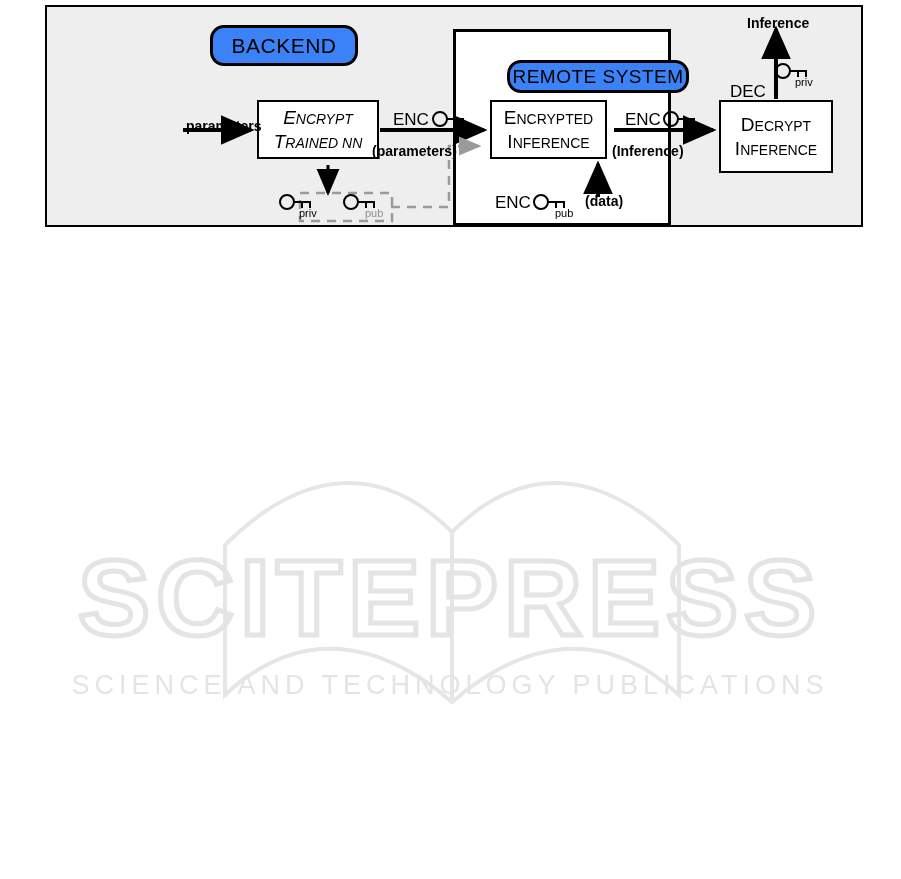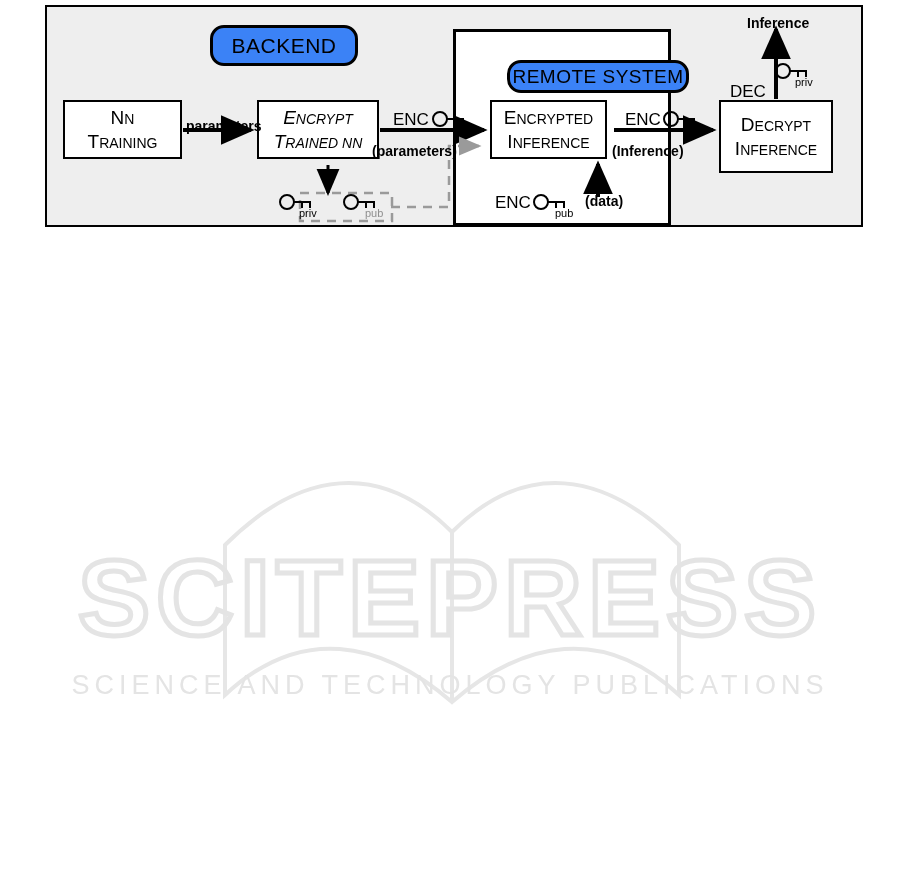--- a/index.html
+++ b/index.html
@@ -187,24 +187,20 @@
 
     <line x1="551" y1="190" x2="551" y2="157" stroke="#000000" stroke-width="4" marker-end="url(#ah-black)"></line>
 
     <line x1="281" y1="158" x2="281" y2="186" stroke="#000000" stroke-width="3" marker-end="url(#ah-black-sm)"></line>
 
     <path d="M344,200 L402,200 L402,139 L432,139" fill="none" stroke="#9a9a9a" stroke-width="2.5" stroke-dasharray="9,7" marker-end="url(#ah-gray)"></path>
 
     <rect x="253" y="186" width="92" height="28" fill="none" stroke="#9a9a9a" stroke-width="2.5" stroke-dasharray="9,7"></rect>
   </svg>
 
-  <div id="box-nn-training" class="pbox">
-    <span class="l1 sc">NN</span>
-    <span class="l2 sc">Training</span>
-  </div>
 
   <div id="box-encrypt" class="pbox">
     <span class="l1 sc">Encrypt</span>
     <span class="l2 sc">Trained NN</span>
   </div>
 
   <div id="box-encinf" class="pbox">
     <span class="l1 sc">Encrypted</span>
     <span class="l2 sc">Inference</span>
   </div>

